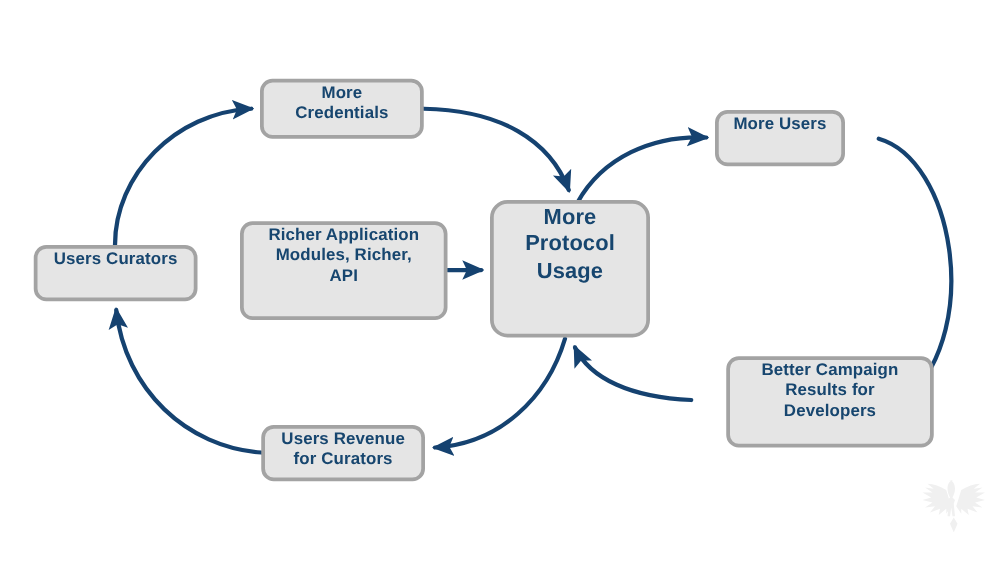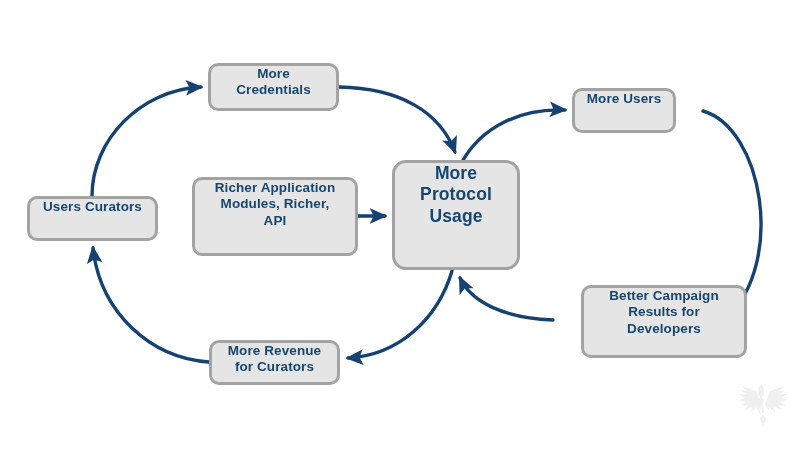--- a/index.html
+++ b/index.html
@@ -133,18 +133,18 @@
   <div class="node" id="n-campaign">
     <div>
       <span>Better Campaign</span>
       <span>Results for</span>
       <span>Developers</span>
     </div>
   </div>
 
   <div class="node" id="n-revenue">
     <div>
-      <span>More Revenue</span>
+      <span>Users Revenue</span>
       <span>for Curators</span>
     </div>
   </div>
 
 </div>
 
 </body></html>

